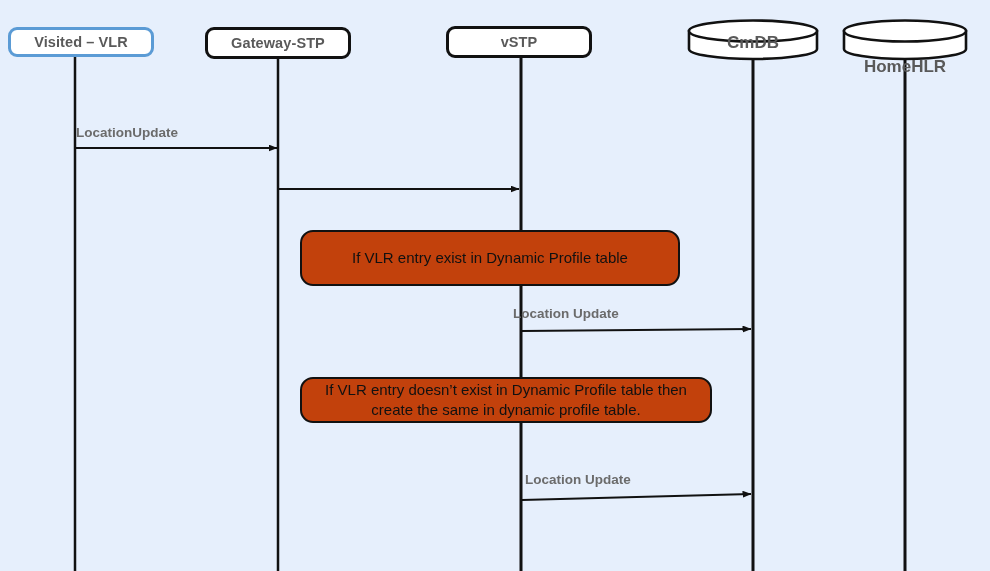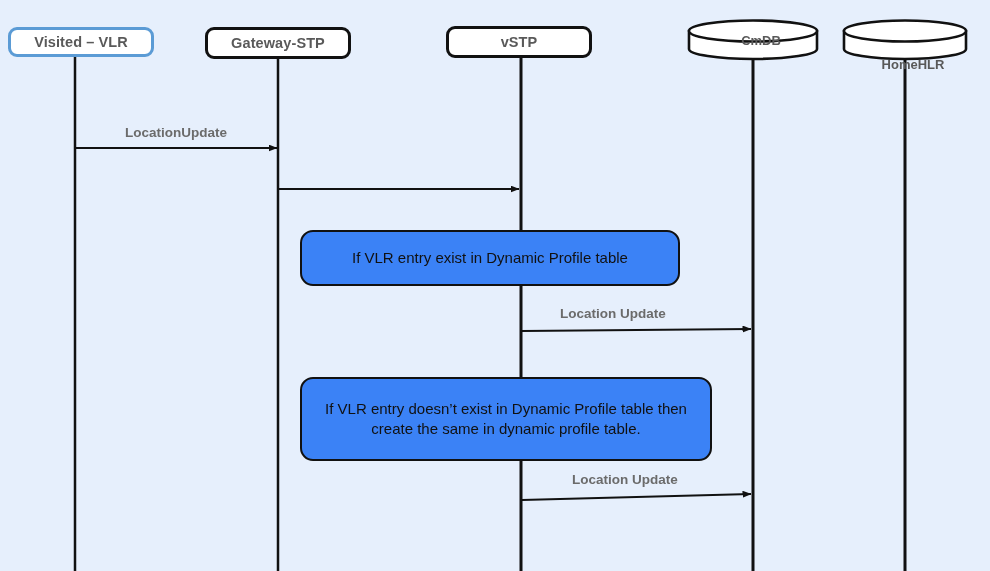--- a/index.html
+++ b/index.html
@@ -43,31 +43,30 @@
     font-weight: bold;
     font-size: 14.5px;
     color: #595959;
     letter-spacing: 0.1px;
     white-space: nowrap;
   }
   .db-label {
     position: absolute;
     text-align: center;
     font-weight: bold;
-    font-size: 13px;
+    font-size: 17px;
     color: #595959;
     white-space: nowrap;
-    padding-left: 8px;
   }
 
   
   .note {
     position: absolute;
     box-sizing: border-box;
-    background: #3b82f6;
+    background: #c2410c;
     border: 2px solid #111111;
     border-radius: 13px;
     display: flex;
     align-items: center;
     justify-content: center;
     text-align: center;
     padding: 4px 14px;
   }
   .note-text {
     font-size: 15px;
@@ -75,21 +74,20 @@
     line-height: 1.35;
   }
 
   
   .msg-label {
     position: absolute;
     font-weight: bold;
     font-size: 13.5px;
     color: #6b6b6b;
     white-space: nowrap;
-    text-align: center;
   }
 </style>
 </head>
 <body>
 
 <div id="canvas">
 
   <svg id="svg-layer" viewBox="0 0 990 571" xmlns="http://www.w3.org/2000/svg">
     <defs>
       <marker id="arrowhead" markerWidth="9" markerHeight="7" refX="8.5" refY="3.5" orient="auto" markerUnits="userSpaceOnUse">
@@ -151,17 +149,17 @@
   </div>
 
   <div class="msg-label" style="left:525px; top:472px; width:200px;">
     <span>Location Update</span>
   </div>
 
   <div class="note" style="left:300px; top:230px; width:380px; height:56px;">
     <span class="note-text">If VLR entry exist in Dynamic Profile table</span>
   </div>
 
-  <div class="note" style="left:300px; top:377px; width:412px; height:84px;">
+  <div class="note" style="left:300px; top:377px; width:412px; height:46px;">
     <span class="note-text">If VLR entry doesn’t exist in Dynamic Profile table then create the same in dynamic profile table.</span>
   </div>
 
 </div>
 
 </body></html>

